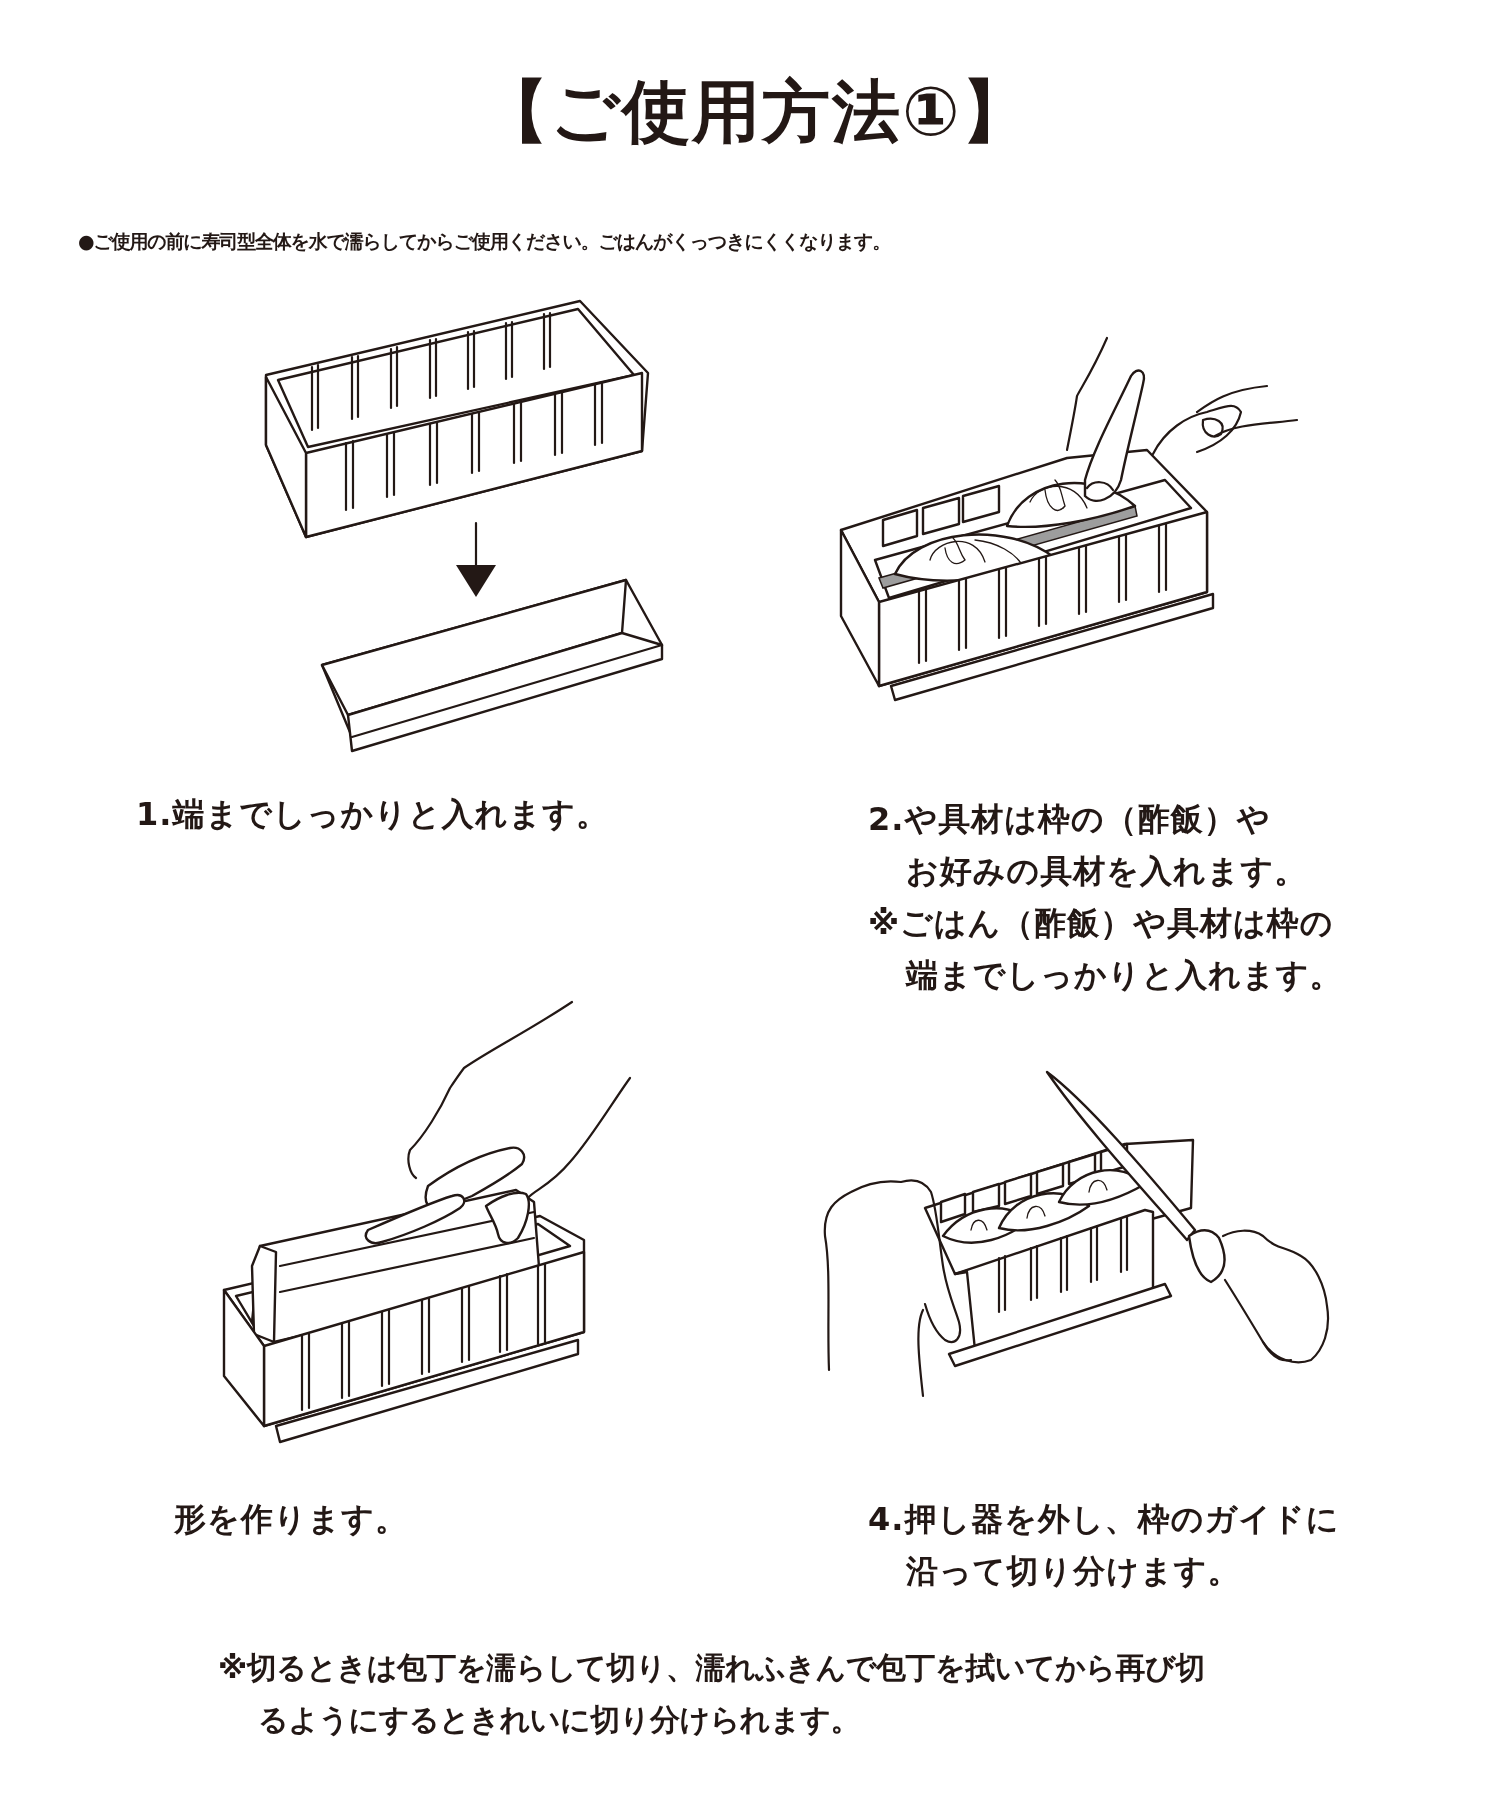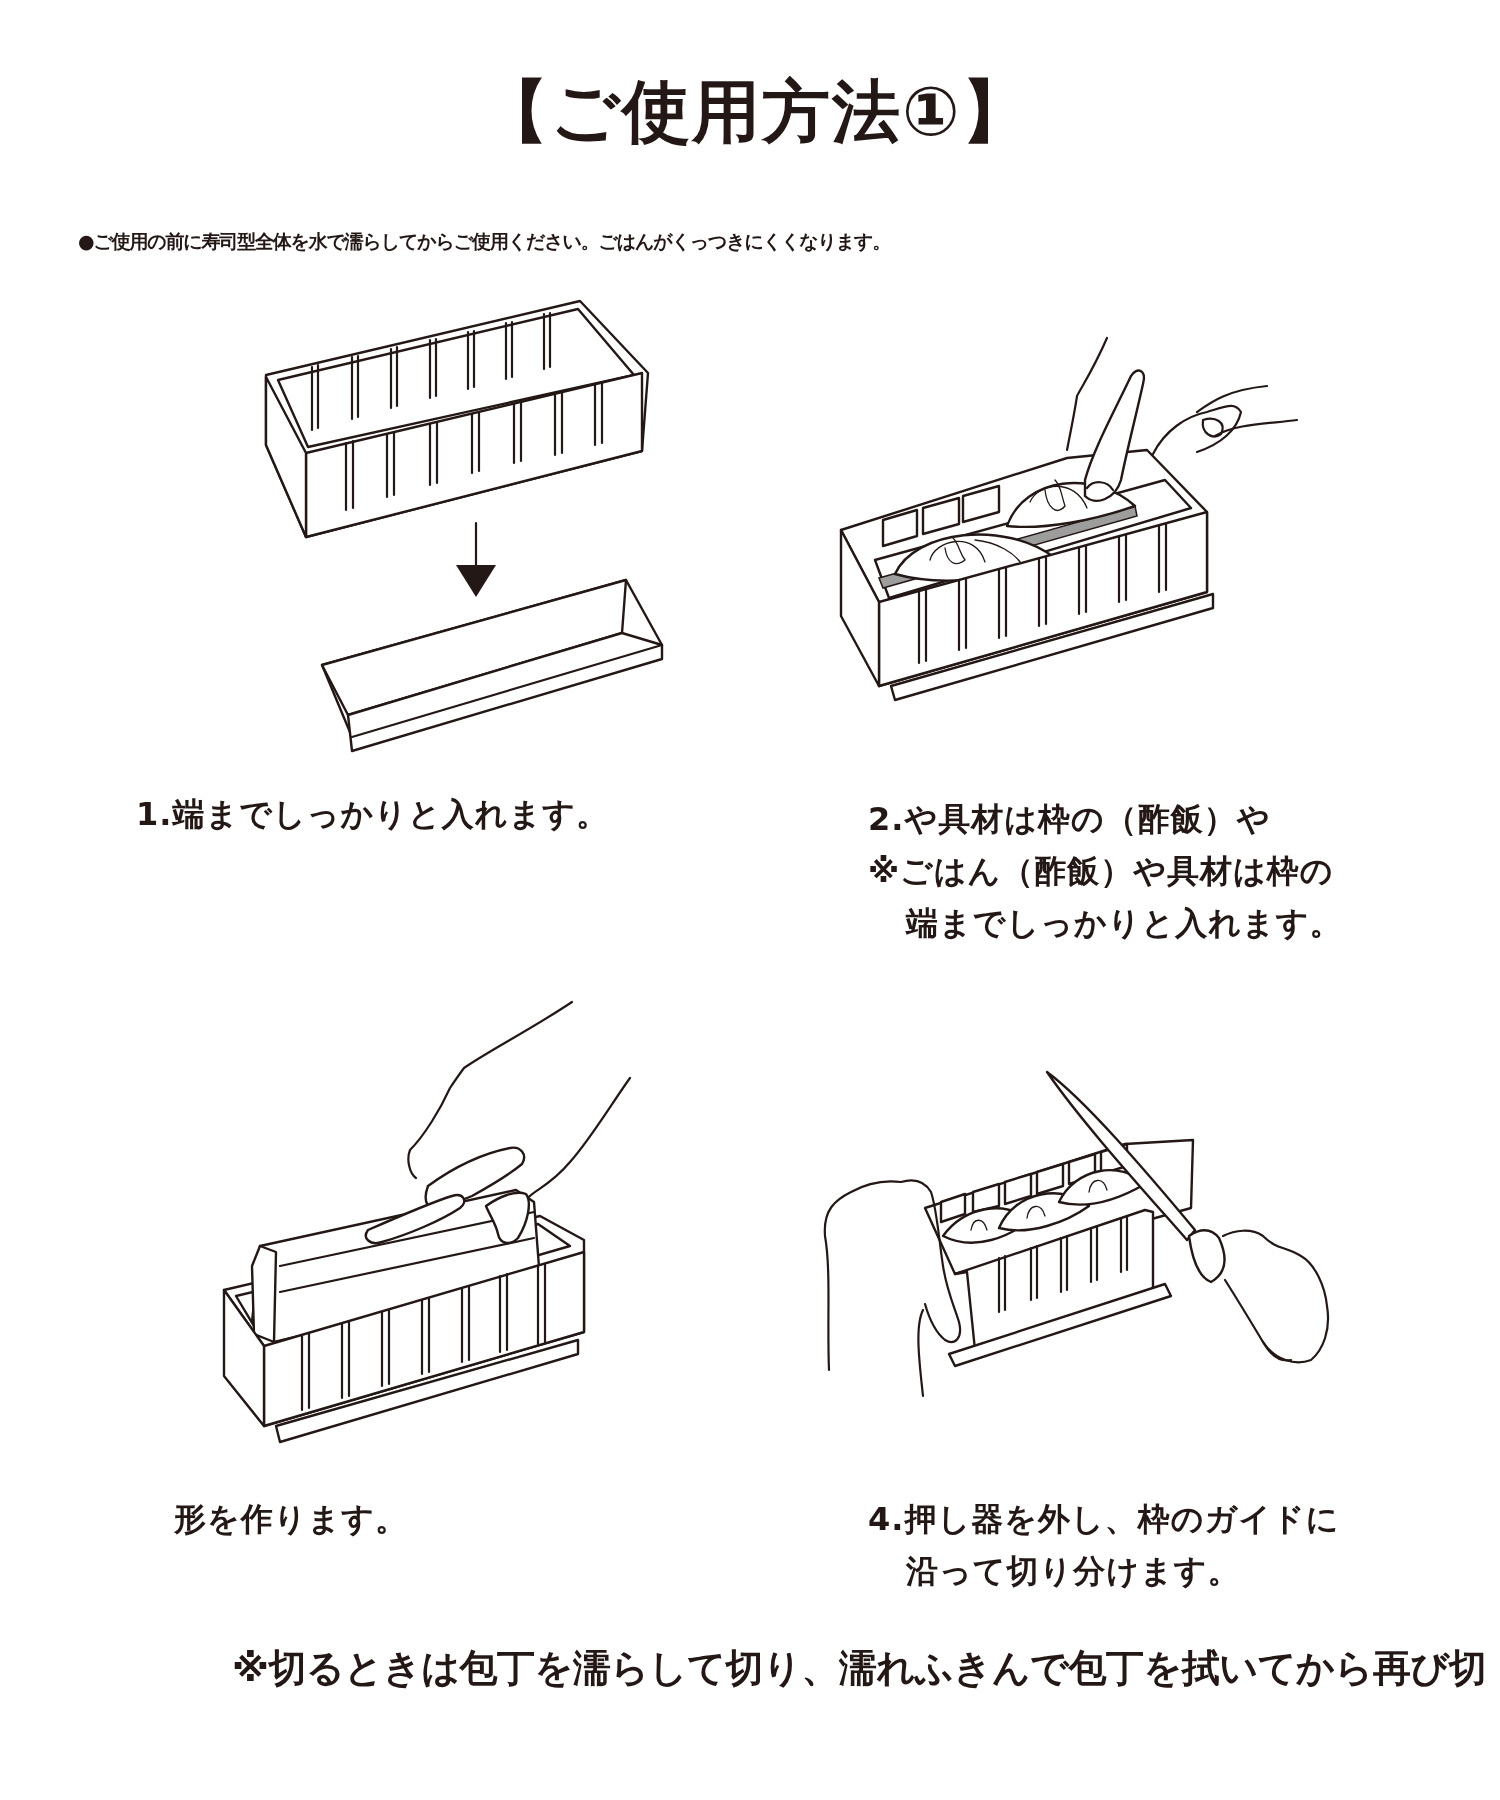--- a/index.html
+++ b/index.html
@@ -14,21 +14,21 @@
   }
   .intro {
     left: 72px; top: 222px; width: 1400px; white-space: nowrap;
     font-size: 19px; font-weight: bold; line-height: 38px; letter-spacing: -1.2px;
   }
   .step-text {
     font-size: 32px; font-weight: bold; line-height: 52px; letter-spacing: 1px; white-space: nowrap;
   }
   .step-text .indent { padding-left: 38px; display: block; }
   .footer {
-    left: 226px; top: 1642px; font-size: 38px; font-weight: bold; line-height: 52px;
+    left: 212px; top: 1642px; font-size: 30px; font-weight: bold; line-height: 52px;
     letter-spacing: -0.5px; white-space: nowrap;
   }
   .footer .indent { padding-left: 40px; display: block; }
   svg { position: absolute; overflow: visible; }
   svg .ln { fill: #ffffff; stroke: #231815; stroke-width: 2.4; stroke-linejoin: round; stroke-linecap: round; }
   svg .nf { fill: none; stroke: #231815; stroke-width: 2.2; stroke-linejoin: round; stroke-linecap: round; }
   svg .thin { fill: none; stroke: #231815; stroke-width: 1.3; stroke-linecap: round; }
   svg .gray { fill: #9d9d9d; stroke: #231815; stroke-width: 1.5; }
   svg .blk { fill: #231815; stroke: none; }
 </style>
@@ -245,28 +245,30 @@
     <path class="nf" d="M448,282 C456,296 466,302 476,300"></path>
   </g>
 </svg>
 
 <div class="abs step-text" style="left:130px; top:788px;">
   <span>1.</span><span>端までしっかりと入れます。</span>
 </div>
 
 <div class="abs step-text" style="left:862px; top:793px;">
   <div><span>2.</span><span>や具材は枠の（酢飯）や</span></div>
+  <span class="indent">お好みの具材を入れます。</span>
   <div><span>※</span><span>ごはん（酢飯）や具材は枠の</span></div>
   <span class="indent">端までしっかりと入れます。</span>
 </div>
 
 <div class="abs step-text" style="left:130px; top:1493px;">
   <span class="indent">形を作ります。</span>
 </div>
 
 <div class="abs step-text" style="left:862px; top:1493px;">
   <div><span>4.</span><span>押し器を外し、枠のガイドに</span></div>
   <span class="indent">沿って切り分けます。</span>
 </div>
 
 <div class="abs footer">
   <div><span>※</span><span>切るときは包丁を濡らして切り、濡れふきんで包丁を拭いてから再び切</span></div>
+  <span class="indent">るようにするときれいに切り分けられます。</span>
 </div>
 
 </body></html>

